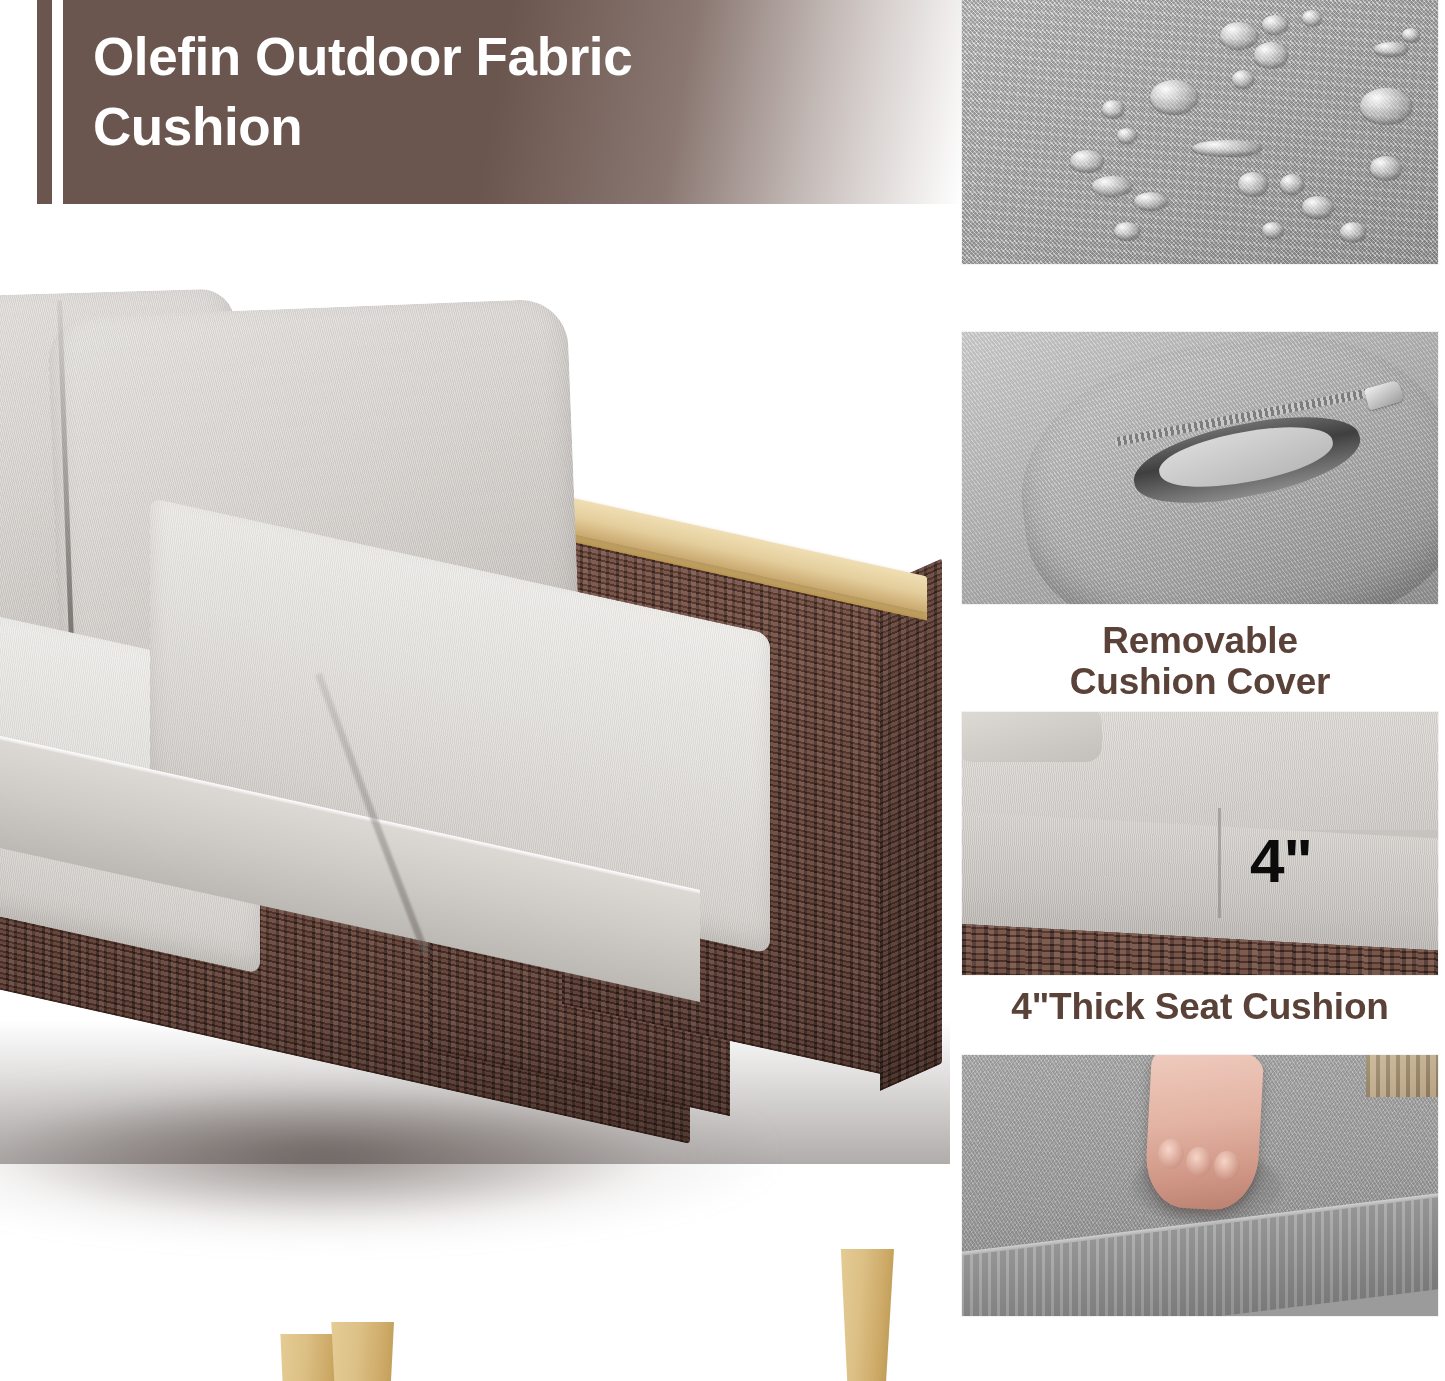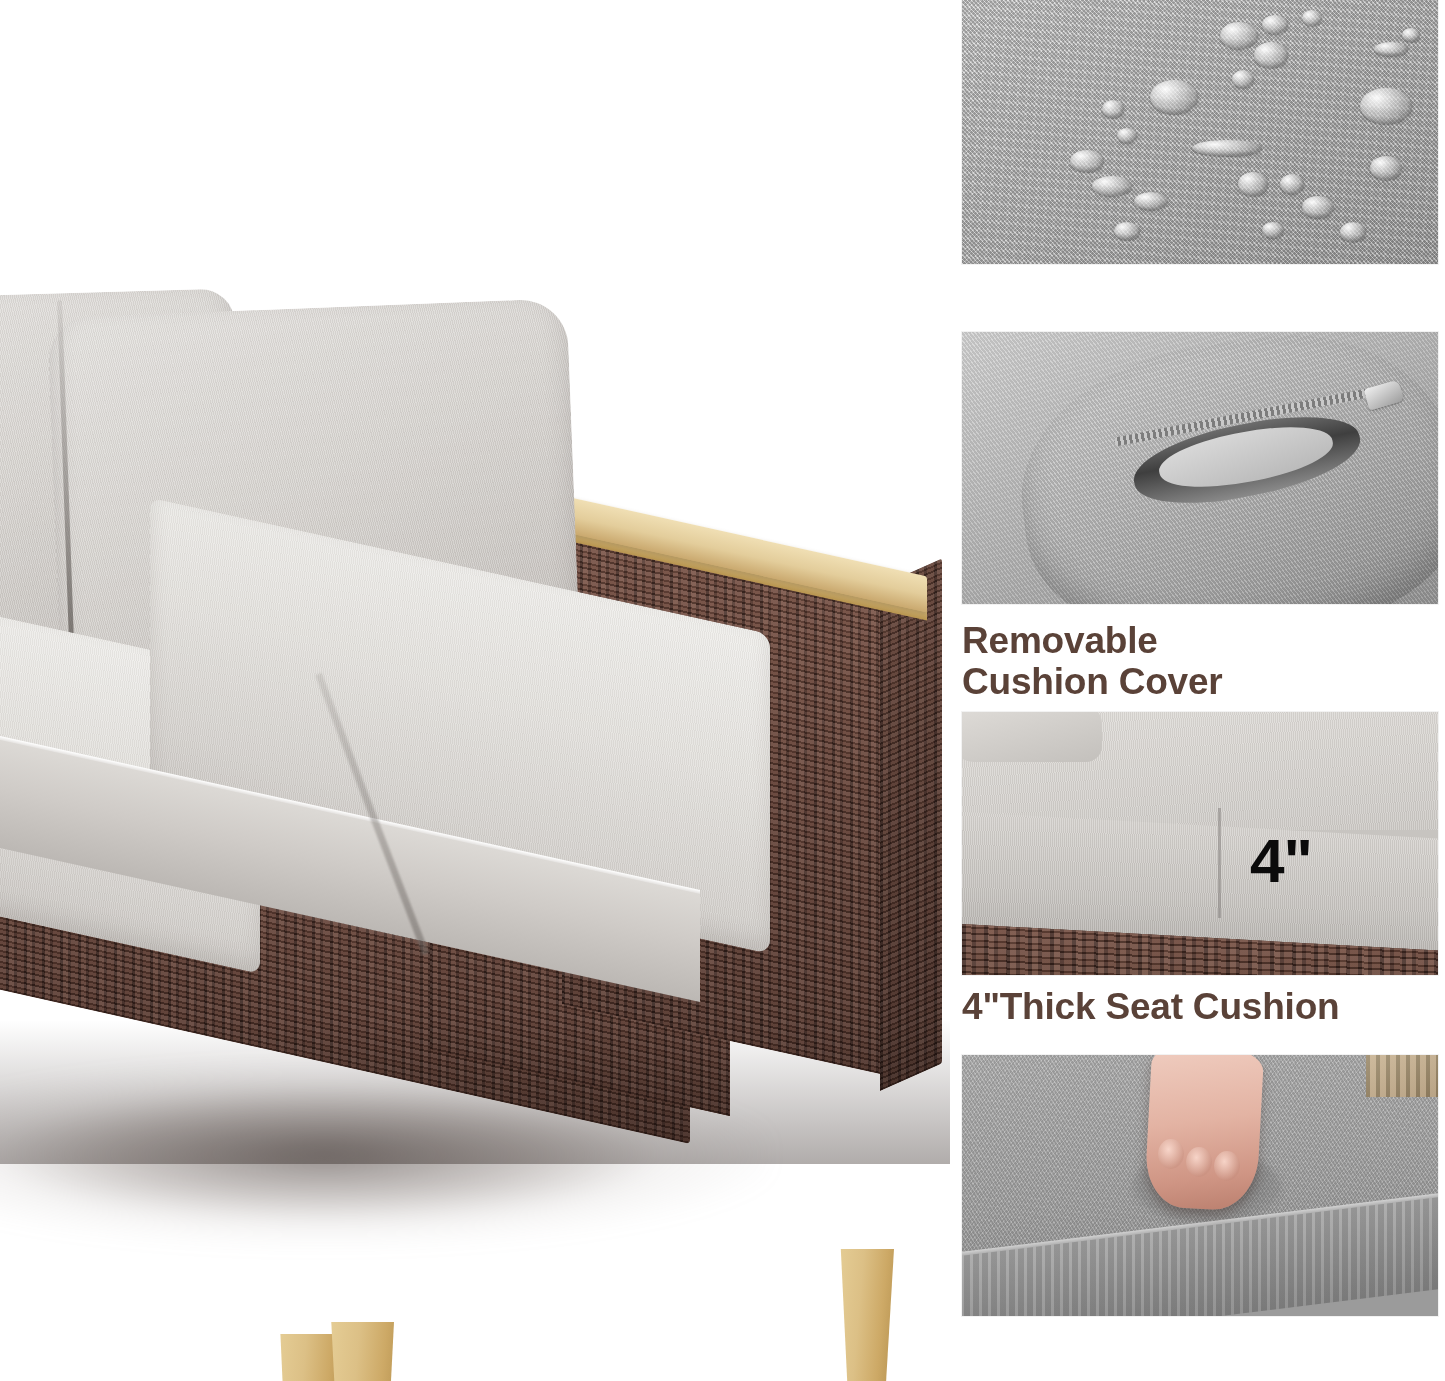--- a/index.html
+++ b/index.html
@@ -181,21 +181,21 @@
 
   
   #feature-column { position:absolute; left:962px; top:0; width:483px; height:1381px; }
   .feature-tile { position:absolute; left:0; width:476px; }
   .tile-photo {
     position:absolute; left:0; top:0; width:476px;
     overflow:hidden; background:#cfcfcf;
     box-shadow:0 0 0 1px rgba(0,0,0,.05);
   }
   .tile-caption {
-    position:absolute; left:0; width:476px; 
+    position:absolute; left:0; width:476px; text-align:center;
     color:#5a4238; font-weight:700; letter-spacing:-0.2px;
     line-height:1.12; white-space:pre-line;
   }
 
   
   .fabric-gray {
     position:absolute; inset:0;
     background-color:#b9b9b9;
     background-image:
       repeating-linear-gradient(48deg, rgba(255,255,255,.30) 0 1px, rgba(80,80,80,.26) 1px 3px),
@@ -332,20 +332,26 @@
     background:
       repeating-linear-gradient(90deg, rgba(0,0,0,.18) 0 4px, rgba(210,190,168,.40) 4px 10px),
       linear-gradient(160deg,#cbb896,#a8926f);
   }
 </style>
 </head>
 <body>
 
 <div id="infographic">
 
+  <div id="header-banner">
+    <div class="banner-accent-bar"></div>
+    <div class="banner-plate"></div>
+    <div class="banner-title">Olefin Outdoor Fabric
+Cushion</div>
+  </div>
 
   <div id="hero-photo">
     <div class="hero-stage">
 
       <div class="floor-shadow"></div>
 
       <div class="wicker wicker-base"></div>
       <div class="wicker wicker-base-2"></div>
       <div class="wicker wicker-arm-side"></div>
       <div class="wicker wicker-arm-front"></div>

